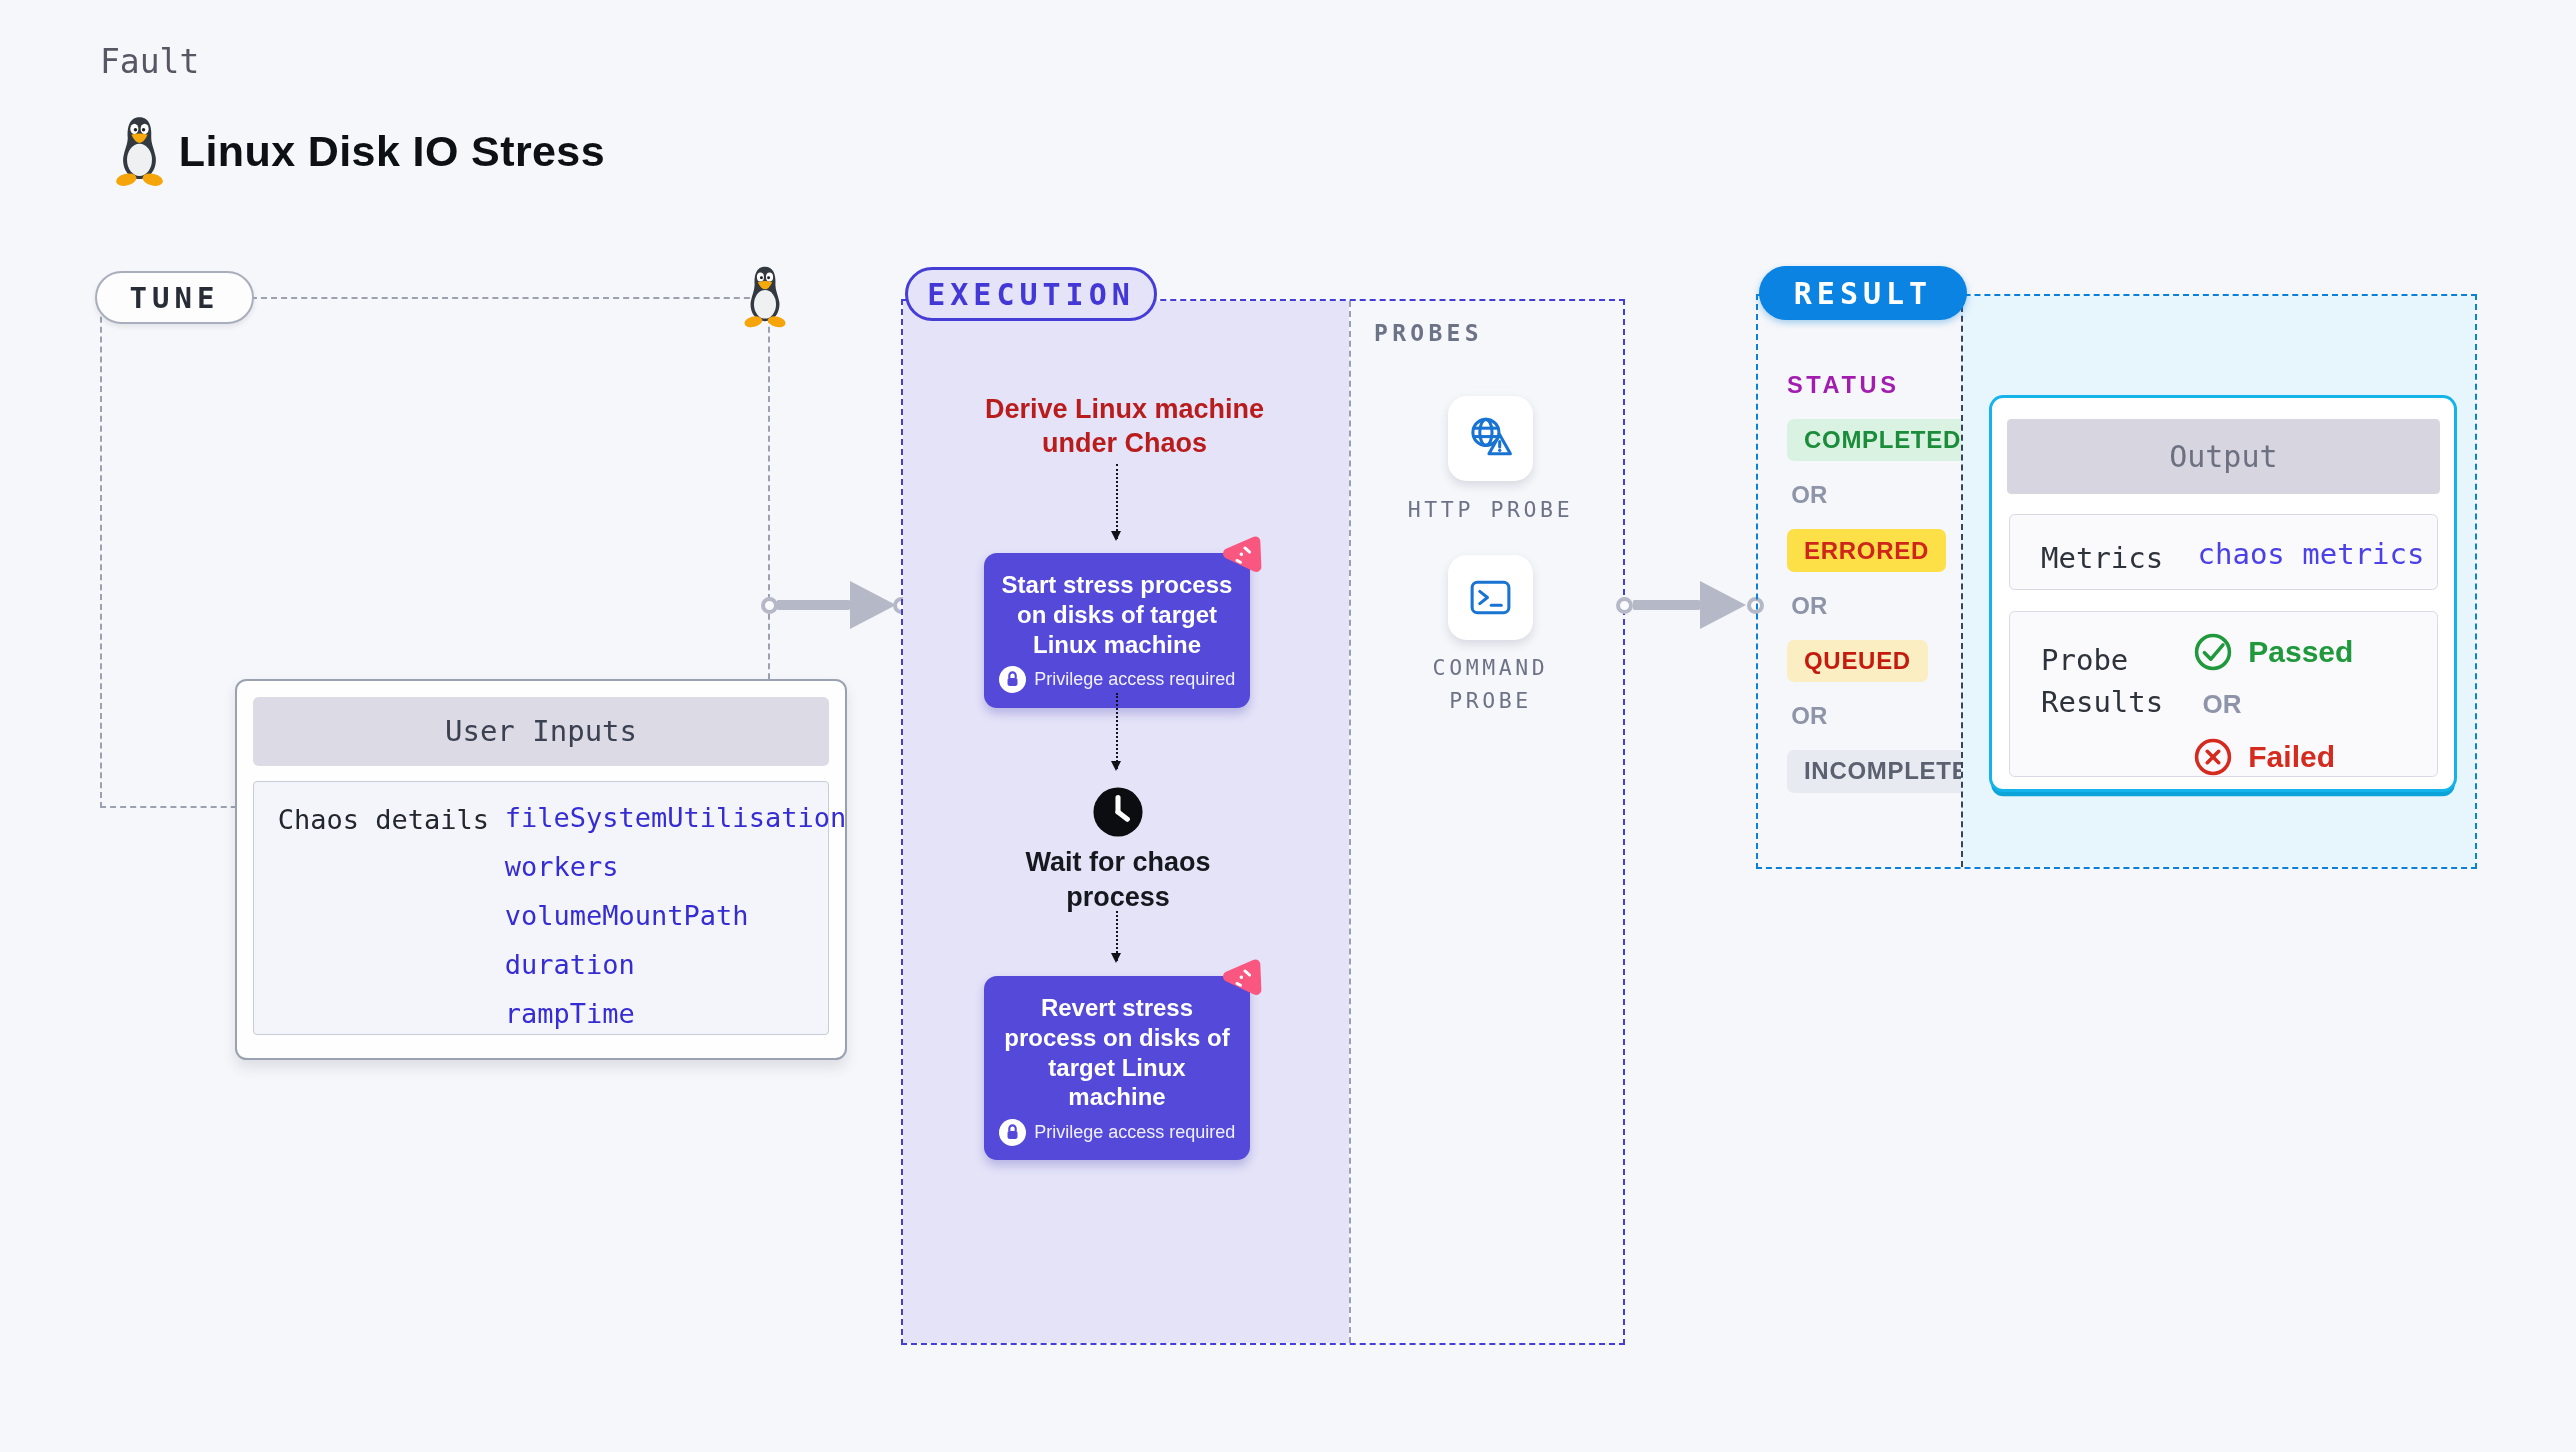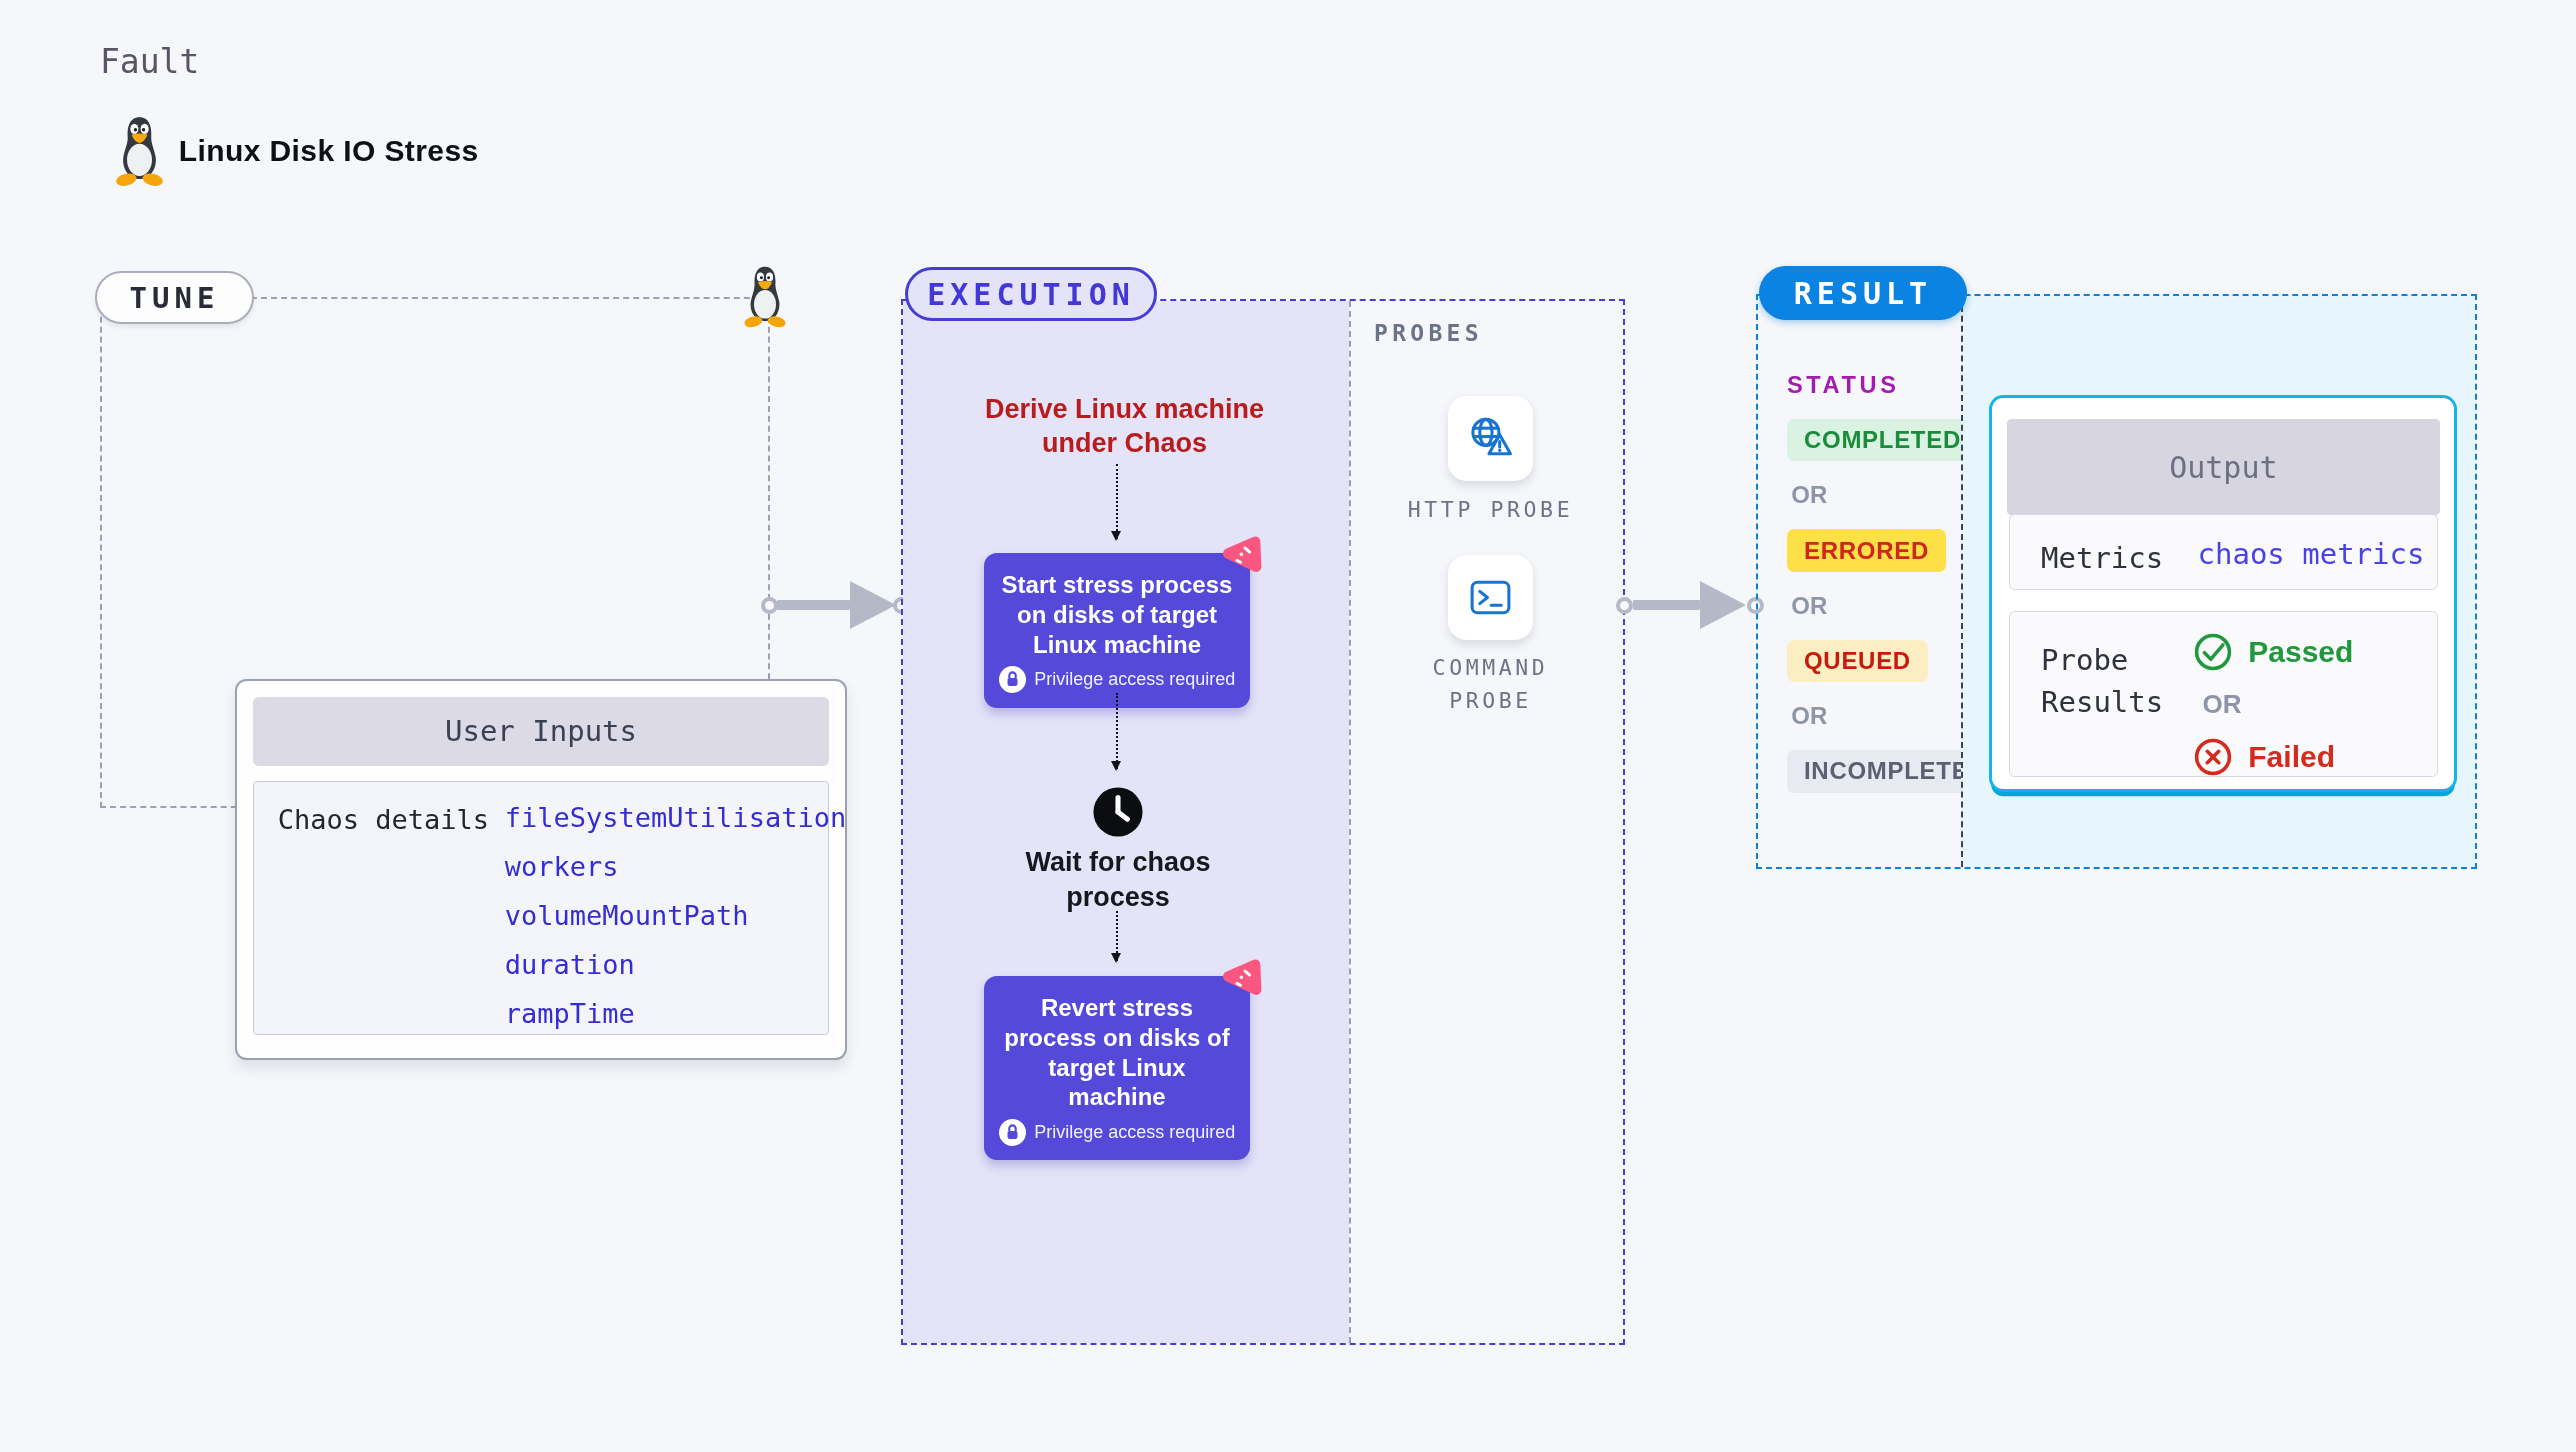--- a/index.html
+++ b/index.html
@@ -5,21 +5,21 @@
   html,body{margin:0;padding:0;background:#f6f7fa;width:2576px;height:1452px;overflow:hidden;}
   *{box-sizing:border-box;}
   #canvas{position:relative;width:2576px;height:1452px;background:#f6f7fa;
           font-family:"Liberation Sans",sans-serif;color:#15181d;}
   .mono{font-family:"DejaVu Sans Mono",monospace;}
 
   
   .kicker{position:absolute;left:100px;top:42px;font-size:33px;font-weight:500;color:#585664;}
   .title-row{position:absolute;left:116px;top:115px;display:flex;align-items:center;gap:15.8px;}
   .tux-big{width:47px;height:72px;}
-  .page-title{font-size:30px;font-weight:800;color:#0d1015;letter-spacing:0.4px;}
+  .page-title{font-size:43px;font-weight:800;color:#0d1015;letter-spacing:0.4px;}
 
   
   .zone{position:absolute;}
   .zone-tune{left:100px;top:297px;width:670px;height:511px;border:2.9px dashed #9ba1b0;}
   .zone-exec{left:901px;top:299px;width:724px;height:1046px;border:2.9px dashed #463dd7;}
   .zone-result{left:1756px;top:294px;width:721px;height:575px;border:2.9px dashed #0b80d9;}
 
   .pill{position:absolute;display:flex;align-items:center;justify-content:center;
         border-radius:34px;font-weight:700;letter-spacing:5px;}
   .pill-tune{left:95px;top:271px;width:159px;height:53px;background:#fdfdfe;
@@ -83,21 +83,21 @@
   .status-badge{margin-top:20px;padding:7.2px 17px;border-radius:7.2px;font-size:24px;font-weight:700;letter-spacing:0.7px;}
   .b-completed{color:#1b8c3a;background:#daf2e2;}
   .b-errored{color:#cf261b;background:#fde047;}
   .b-queued{color:#c51b0f;background:#fbeec3;}
   .b-incompleted{color:#5b6170;background:#e8eaf1;}
   .or-label{margin-top:20px;margin-left:4.3px;font-size:24px;font-weight:600;color:#8f95a8;}
 
   .cyan-area{position:absolute;left:203px;top:0;right:0;bottom:0;background:#e7f5fc;border-left:2.1px dashed #3a4257;}
   .output-card{position:absolute;left:26px;top:99px;width:468px;height:397px;background:#ffffff;
                border:3.6px solid #14b3ea;border-radius:14.3px;box-shadow:0 6.4px 0 -2.1px #0ca4d8;}
-  .output-head{position:absolute;left:15px;top:21px;right:14.3px;height:96px;background:#d6d5e0;border-radius:4.3px;
+  .output-head{position:absolute;left:15px;top:21px;right:14.3px;height:75px;background:#d6d5e0;border-radius:4.3px;
                display:flex;align-items:center;justify-content:center;font-size:30px;color:#6c7080;}
   .o-row{position:absolute;left:16.5px;right:15.8px;background:#fafafd;border:1.4px solid #d7d9e5;border-radius:5.7px;}
   .o-row-metrics{top:116px;height:76px;}
   .o-row-probe{top:213px;height:166px;}
   .o-label{position:absolute;left:31.5px;font-size:29px;color:#2e323b;line-height:1.45;}
   .o-metrics-label{top:21.5px;}
   .o-metrics-value{position:absolute;left:188px;top:21.5px;font-size:29px;color:#4b41e6;}
   .o-probe-label{top:27px;width:129px;}
   .o-results{position:absolute;left:183px;top:20px;display:flex;flex-direction:column;gap:17px;}
   .res-line{display:flex;align-items:center;gap:15.8px;}

